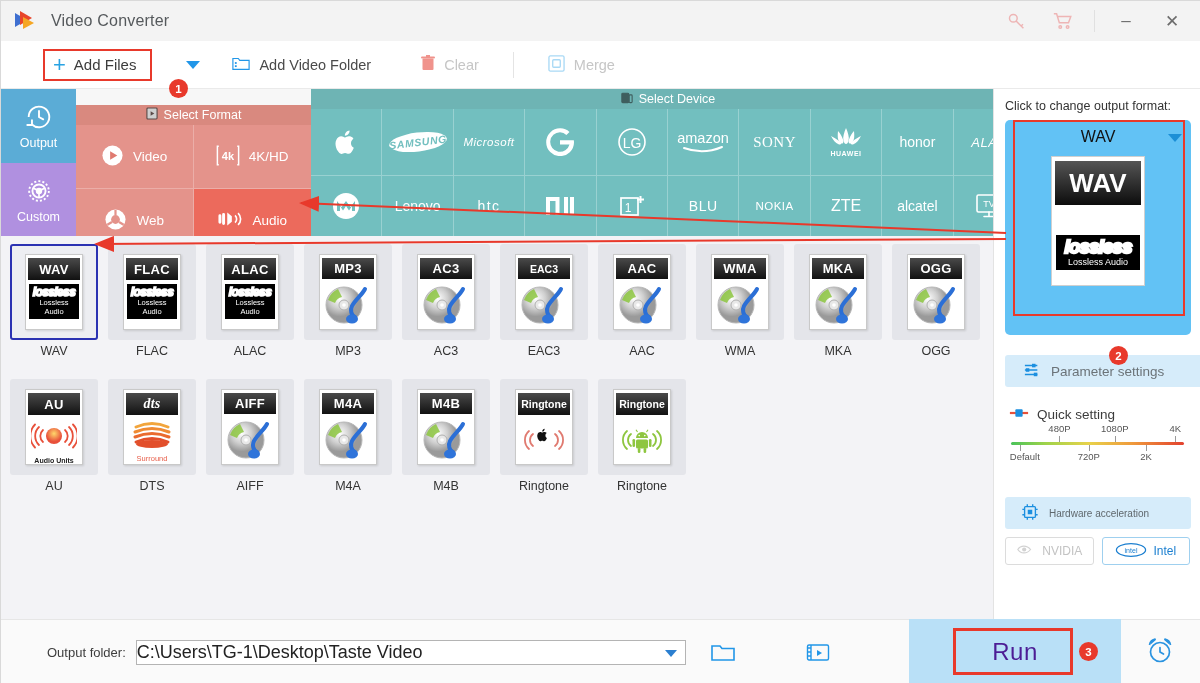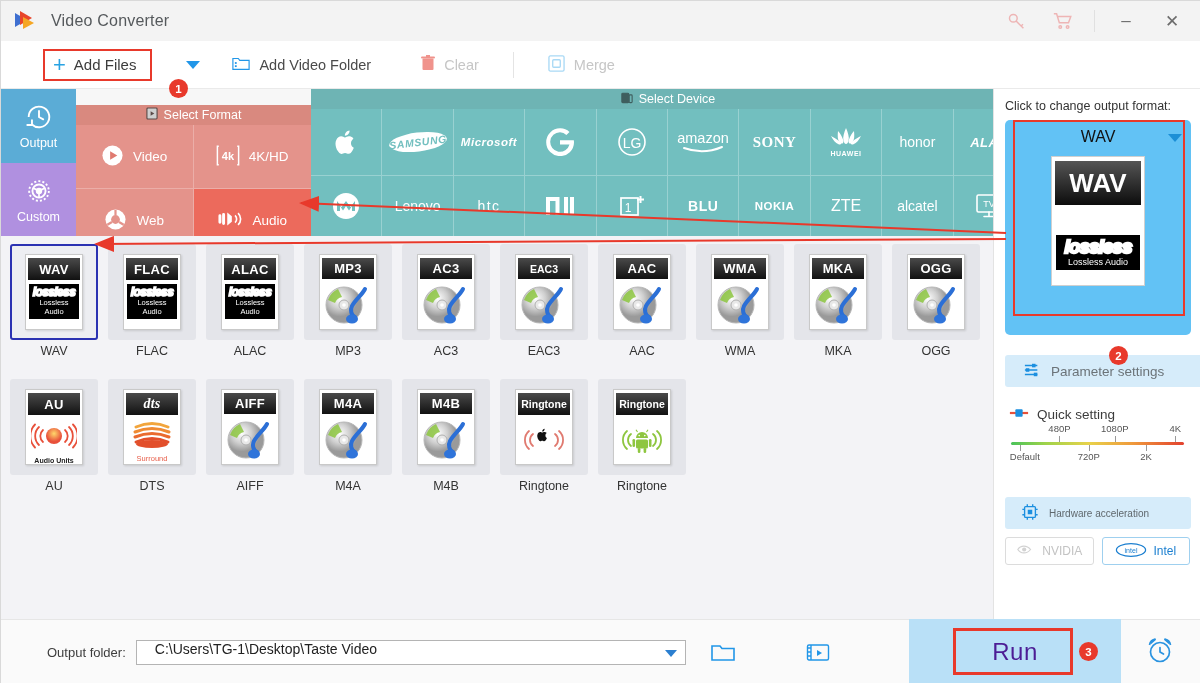--- a/index.html
+++ b/index.html
@@ -130,21 +130,21 @@
   .dev-head { background: #6eb4b4; }
   .dev-grid { display: grid; grid-template-columns: repeat(10, 1fr); height: 127px; }
   .dev-cell {
     display: flex; align-items: center; justify-content: center;
     border-right: 1px solid rgba(255,255,255,.28);
     border-bottom: 1px solid rgba(255,255,255,.28);
     color: #ffffff;
   }
   .dev-cell:nth-child(10n) { border-right: none; }
   .dev-cell:nth-child(n+11) { border-bottom: none; }
-  .brand-txt { font-size: 13px; font-weight: bold; letter-spacing: .5px; color:#fff; }
+  .brand-txt { font-size: 13px; font-weight: normal; letter-spacing: .5px; color:#fff; }
   .brand-txt.thin { font-weight: normal; letter-spacing: 0; font-size: 14px; }
   .brand-txt.small { font-size: 11.5px; }
   .brand-txt.italic { font-style: italic; font-size: 11.5px; }
 
   
   .main-area {
     position: absolute; left: 0; top: 235px; width: 992px; height: 383px;
     background: #f3f3f6;
     padding: 8px 0 0 8px;
   }
@@ -273,22 +273,22 @@
 
   
   .bottom-bar {
     position: absolute; left: 0; top: 618px; width: 1200px; height: 65px;
     background: #fafafa; border-top: 1px solid #e6e6e6;
     display: flex; align-items: center;
   }
   .of-label { margin-left: 46px; font-size: 13px; color: #3d3d3d; }
   .of-input {
     margin-left: 10px; width: 550px; height: 25px; background: #fff;
-    border: 1px solid #b4b4b4; display: flex; align-items: flex-start;
-    font-size: 14px; color: #222; padding-left: 18px; position: relative;
+    border: 1px solid #b4b4b4; display: flex; align-items: center;
+    font-size: 18px; color: #222; padding-left: 0; position: relative;
   }
   .of-caret {
     position: absolute; right: 8px; top: 9px;
     width: 0; height: 0; border-left: 6px solid transparent; border-right: 6px solid transparent;
     border-top: 7px solid #2b7fd0;
   }
   .bb-icon { margin-left: 24px; color: #2196e8; display: flex; align-items: center; }
   .run-zone {
     position: absolute; left: 908px; top: 618px; width: 212px; height: 65px;
     background: #b9e0f7; display: flex; align-items: center; justify-content: center;

